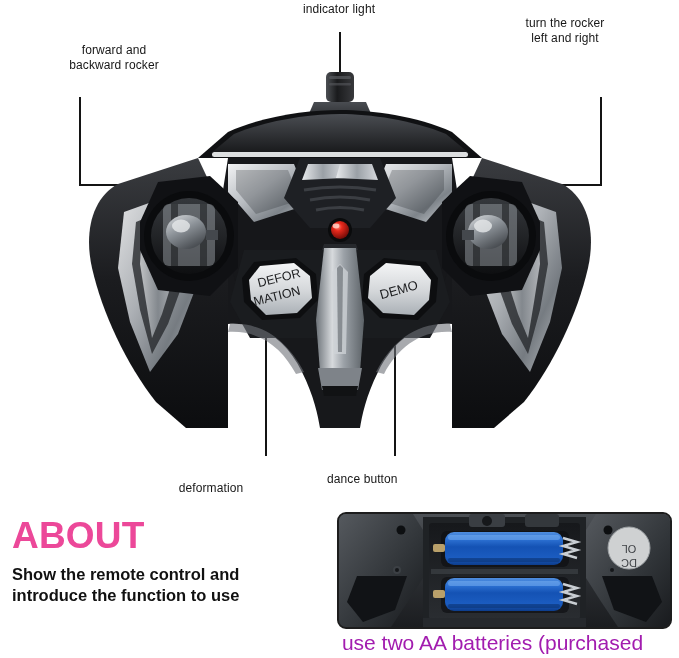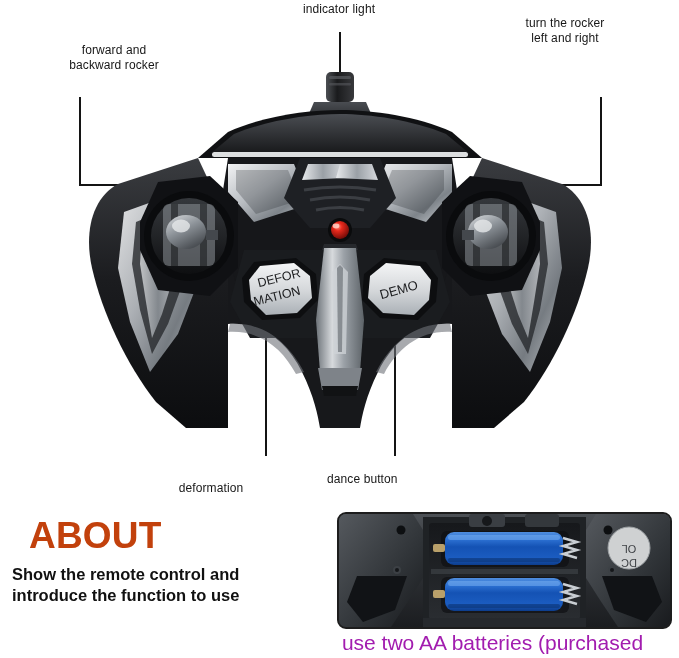--- a/index.html
+++ b/index.html
@@ -57,23 +57,22 @@
     position: absolute;
     left: 12px;
     top: 516px;
     width: 310px;
   }
   #about-line1, #about-line2 {
     font-size: 37px;
     font-weight: bold;
     line-height: 1.06;
     letter-spacing: 0.2px;
-    color: #c2410c;
+    color: #ec4899;
     display: block;
-    margin-left: 17px;
   }
   #about-sub {
     margin-top: 9px;
     font-size: 16.5px;
     font-weight: bold;
     line-height: 1.27;
     color: #111111;
     white-space: pre-line;
   }
 

